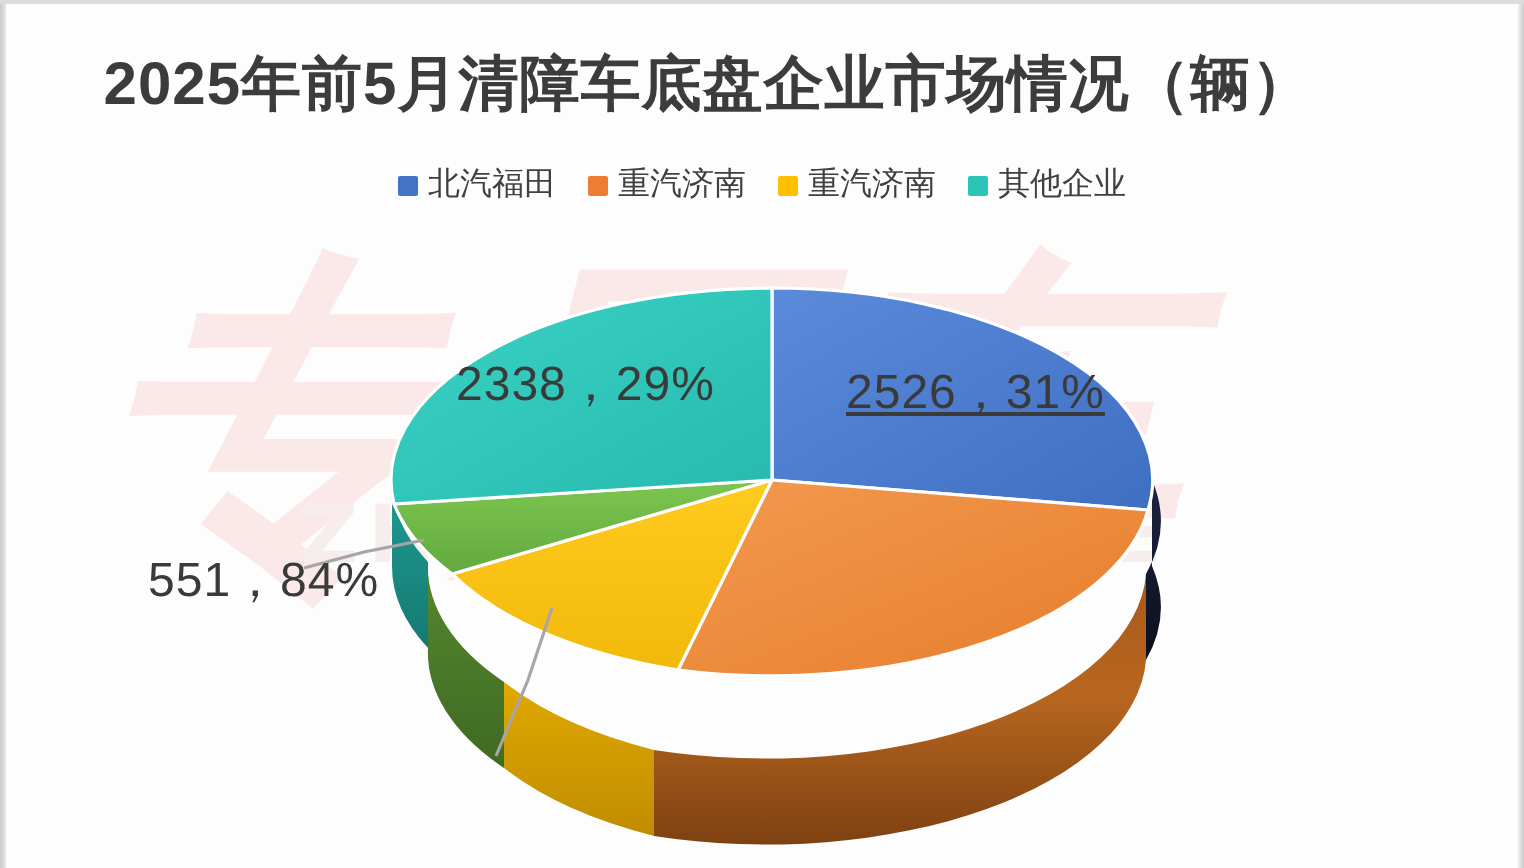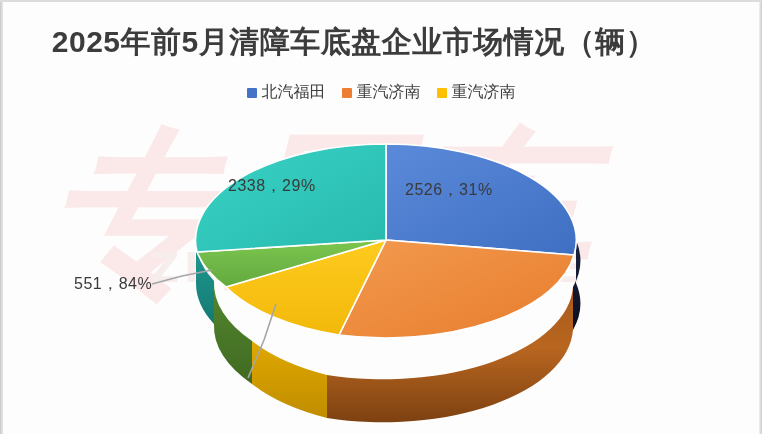--- a/index.html
+++ b/index.html
@@ -113,27 +113,27 @@
     position:absolute;
     left:0; top:0;
     width:762px; height:434px;
     z-index:3;
   }
   #pie-svg { display:block; }
 
   
   .slice-label {
     position:absolute;
-    font-size:16px;
+    font-size:24px;
     color:#3a3a3a;
     white-space:nowrap;
     z-index:6;
     letter-spacing:0.5px;
   }
-  .lbl-beiqi  { left:405px; top:180px; }
+  .lbl-beiqi  { left:423px; top:180px;text-decoration:underline; }
   .lbl-zhongqi{ left:392px; top:276px; }
   .lbl-yiqi   { left:174px; top:370px; }
   .lbl-anhui  { left:74px;  top:274px; }
   .lbl-qita   { left:228px; top:176px; }
 </style>
 </head>
 <body>
 
 <div id="chart-root">
 
@@ -150,20 +150,24 @@
       <span>北汽福田</span>
     </div>
     <div class="legend-item">
       <span class="legend-swatch" style="background:#ed7d31"></span>
       <span>重汽济南</span>
     </div>
     <div class="legend-item">
       <span class="legend-swatch" style="background:#ffc000"></span>
       <span>重汽济南</span>
     </div>
+    <div class="legend-item">
+      <span class="legend-swatch" style="background:#2bc4b6"></span>
+      <span>其他企业</span>
+    </div>
   </div>
 
   <div id="pie-wrap">
     <svg id="pie-svg" width="762" height="434" viewBox="0 0 762 434" xmlns="http://www.w3.org/2000/svg">
       <defs>
         <linearGradient id="gBlueTop" x1="0" y1="0" x2="1" y2="1">
           <stop offset="0%" stop-color="#5b8ada"></stop>
           <stop offset="100%" stop-color="#3f6fc2"></stop>
         </linearGradient>
         <linearGradient id="gOrangeTop" x1="0" y1="0" x2="1" y2="1">

